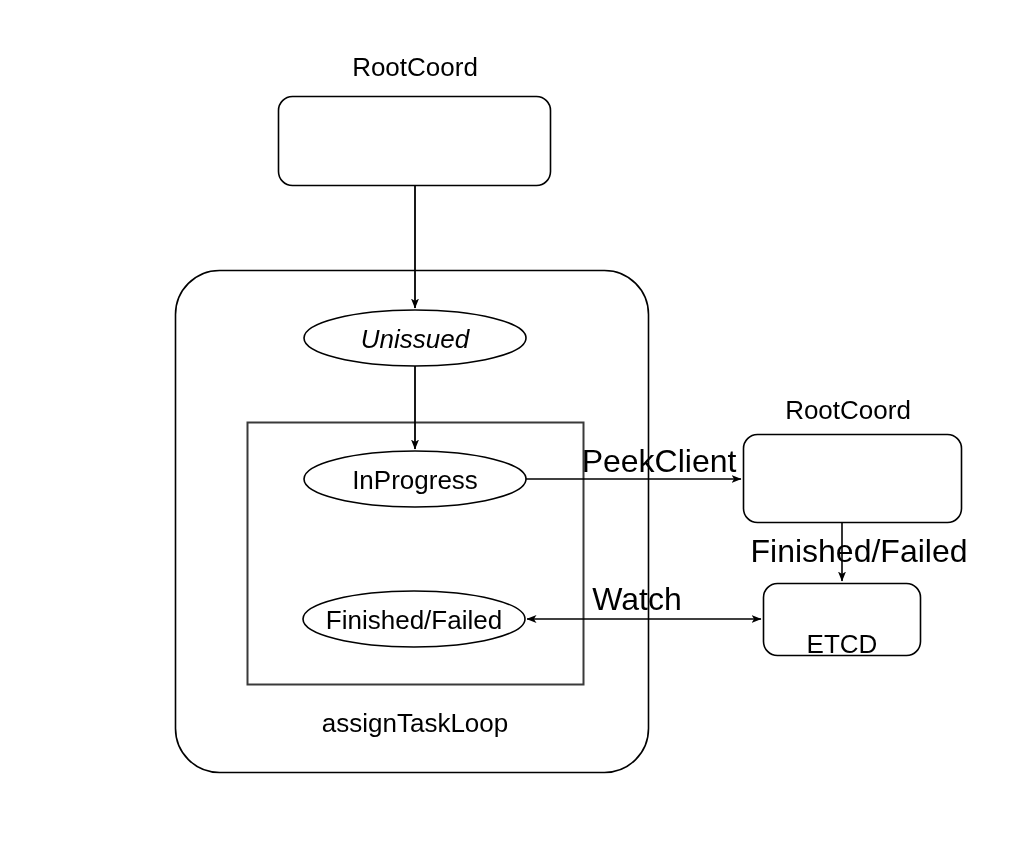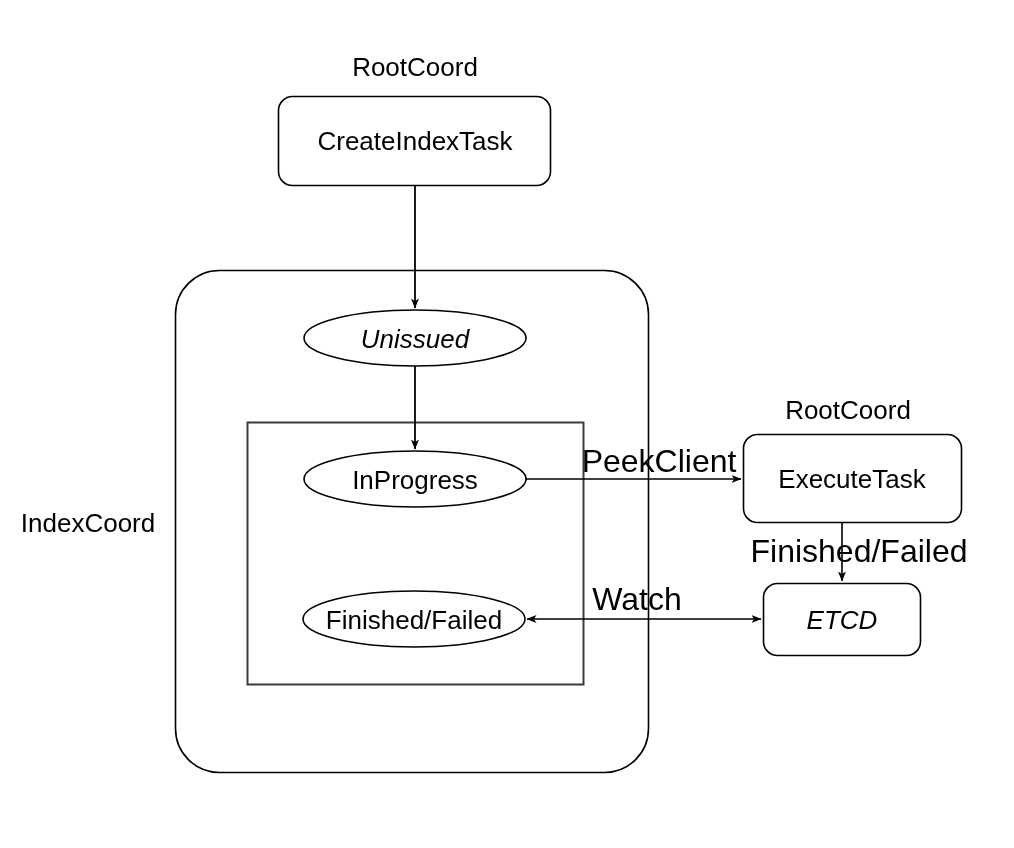--- a/index.html
+++ b/index.html
@@ -81,36 +81,34 @@
 
     <line x1="526" y1="479" x2="741" y2="479" stroke="#000000" stroke-width="1.6" marker-end="url(#arrowend)"></line>
 
     <line x1="842" y1="522" x2="842" y2="581" stroke="#000000" stroke-width="1.6" marker-end="url(#arrowend)"></line>
 
     <line x1="527" y1="619" x2="761" y2="619" stroke="#000000" stroke-width="1.6" marker-start="url(#arrowstart)" marker-end="url(#arrowend)"></line>
   </svg>
 
   <div class="label group-text" style="left:415px; top:67px;">RootCoord</div>
 
-  <div class="label node-text" style="left:415px; top:141px;">CreateIndexTask</div>
 
   <div class="label node-text" style="left:415px; top:339px;font-style:italic;">Unissued</div>
 
   <div class="label node-text" style="left:415px; top:480px;">InProgress</div>
 
   <div class="label node-text" style="left:414px; top:620px;">Finished/Failed</div>
 
-  <div class="label group-text" style="left:88px; top:523px;">IndexCoord</div>
 
+  <div class="label group-text" style="left:415px; top:723px;">assignTaskLoop</div>
 
   <div class="label group-text" style="left:848px; top:410px;">RootCoord</div>
 
-  <div class="label node-text" style="left:852px; top:479px;">ExecuteTask</div>
 
-  <div class="label node-text" style="left:842px; top:620px;font-style:italic;">ETCD</div>
+  <div class="label node-text" style="left:842px; top:644px;">ETCD</div>
 
   <div class="label edge-text" style="left:659px; top:461px;">PeekClient</div>
 
   <div class="label edge-text" style="left:859px; top:551px;">Finished/Failed</div>
 
   <div class="label edge-text" style="left:637px; top:599px;">Watch</div>
 
 </div>
 
 </body></html>

